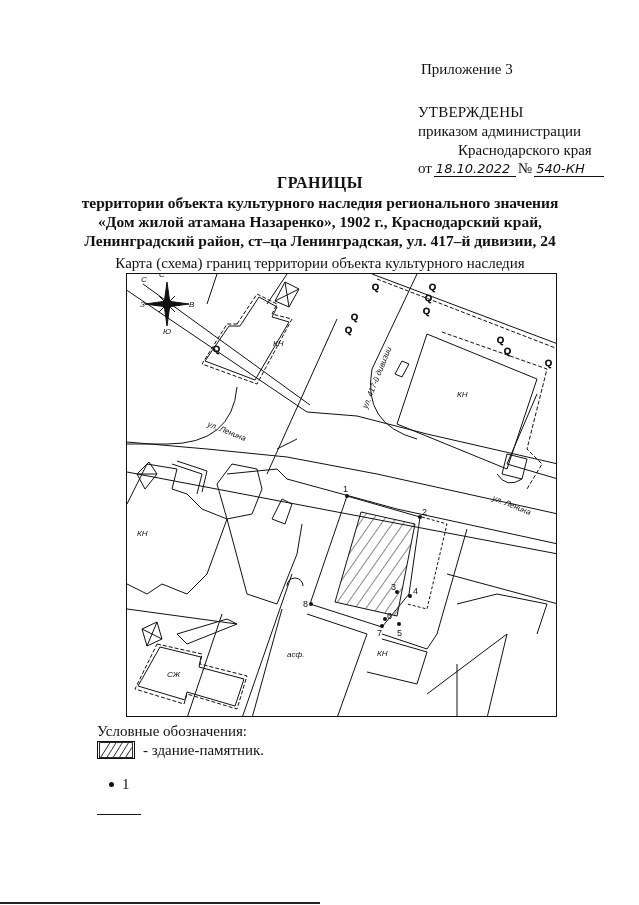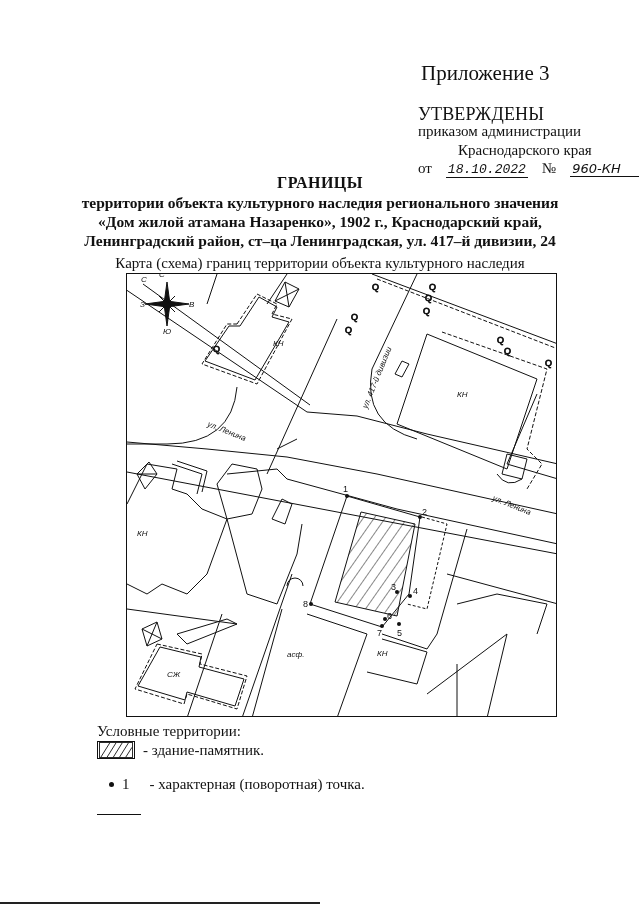--- a/index.html
+++ b/index.html
@@ -1,24 +1,24 @@
 <!DOCTYPE html>
 <html><head>
 <meta charset="utf-8">
 <style>
   html, body { margin: 0; padding: 0; background: #ffffff; }
   body { width: 639px; height: 905px; position: relative; overflow: hidden;
          font-family: "Liberation Serif", "DejaVu Serif", serif; color: #111; }
   .abs { position: absolute; }
-  .appendix { left: 421px; top: 61px; font-size: 21px; }
-  .approved { left: 418px; top: 104px; font-size: 18px; letter-spacing: 0.2px; }
+  .appendix { left: 421px; top: 61px; font-size: 15px; }
+  .approved { left: 418px; top: 104px; font-size: 15px; letter-spacing: 0.2px; }
   .approved-line { left: 418px; font-size: 15px; }
   .ap1 { top: 123px; }
   .ap2 { top: 142px; margin-left: 40px; }
-  .ap3 { top: 160px; display: flex; align-items: baseline; gap: 14px; }
+  .ap3 { top: 160px; display: flex; align-items: baseline; gap: 2px; }
   .hand { font-family: "DejaVu Sans", sans-serif; font-style: italic; font-size: 13px;
           border-bottom: 1px solid #111; padding: 0 2px; line-height: 15px; }
   .title { left: 0; width: 700px; text-align: center; font-weight: bold; }
   .t1 { top: 174px; font-size: 16px; letter-spacing: 0.5px; }
   .t2 { top: 194px; font-size: 15.5px; }
   .t3 { top: 213px; font-size: 15.5px; }
   .t4 { top: 232px; font-size: 15.5px; }
   .subtitle { top: 255px; left: 0; width: 700px; text-align: center; font-size: 15px; }
   .map { left: 126px; top: 273px; width: 431px; height: 444px; border: 1.5px solid #111; box-sizing: border-box; background: #fff; overflow: hidden; }
   .map svg { position: absolute; left: 0; top: 0; }
@@ -35,23 +35,23 @@
 </style>
 </head>
 <body>
 
 <div class="abs appendix">Приложение 3</div>
 <div class="abs approved">УТВЕРЖДЕНЫ</div>
 <div class="abs approved-line ap1">приказом администрации</div>
 <div class="abs approved-line ap2">Краснодарского края</div>
 <div class="abs approved-line ap3">
   <span>от</span>
-  <span class="hand" style="width:78px;display:inline-block;font-family:Liberation Mono, monospace;">18.10.2022</span>
+  <span class="hand" style="width:78px;display:inline-block;">18.10.2022</span>
   <span>№</span>
-  <span class="hand" style="width:66px;display:inline-block;">960-КН</span>
+  <span class="hand" style="width:66px;display:inline-block;">540-КН</span>
 </div>
 
 <div class="abs title t1" style="left:-30px;">ГРАНИЦЫ</div>
 <div class="abs title t2" style="left:-30px;">территории объекта культурного наследия регионального значения</div>
 <div class="abs title t3" style="left:-30px;">«Дом жилой атамана Назаренко», 1902 г., Краснодарский край,</div>
 <div class="abs title t4" style="left:-30px;">Ленинградский район, ст–ца Ленинградская, ул. 417–й дивизии, 24</div>
 <div class="abs subtitle" style="left:-30px;">Карта (схема) границ территории объекта культурного наследия</div>
 
 <div class="abs map">
   <svg width="431" height="444" viewBox="0 0 431 444" xmlns="http://www.w3.org/2000/svg" font-family="Liberation Sans, sans-serif" font-style="italic">
@@ -233,36 +233,35 @@
       <text x="302" y="16" fill="#111">Q</text>
       <text x="298" y="27" fill="#111">Q</text>
       <text x="296" y="40" fill="#111">Q</text>
       <text x="370" y="69" fill="#111">Q</text>
       <text x="377" y="80" fill="#111">Q</text>
       <text x="418" y="92" fill="#111">Q</text>
     </g>
   </svg>
 </div>
 
-<div class="abs legend-title">Условные территории:</div>
+<div class="abs legend-title">Условные обозначения:</div>
 <div class="abs legend-row lr1">
   <svg class="swatch" width="38" height="18" viewBox="0 0 38 18">
     <rect x="0.5" y="0.5" width="37" height="17" fill="none" stroke="#111"></rect>
     <g stroke="#111">
         <line x1="2" y1="17" x2="12" y2="1"></line>
         <line x1="9" y1="17" x2="19" y2="1"></line>
         <line x1="16" y1="17" x2="26" y2="1"></line>
         <line x1="23" y1="17" x2="33" y2="1"></line>
         <line x1="30" y1="17" x2="37" y2="6"></line>
       </g>
   </svg>
   <span>- здание-памятник.</span>
 </div>
 <div class="abs legend-row lr2">
   <span class="dot"></span>
   <span class="pt-num">1</span>
-  <span>- характерная (поворотная) точка.</span>
 </div>
 <div class="abs legend-row lr3">
   <span class="line-sample"></span>
 </div>
 
 <div class="abs footer-rule"></div>
 
 </body></html>

